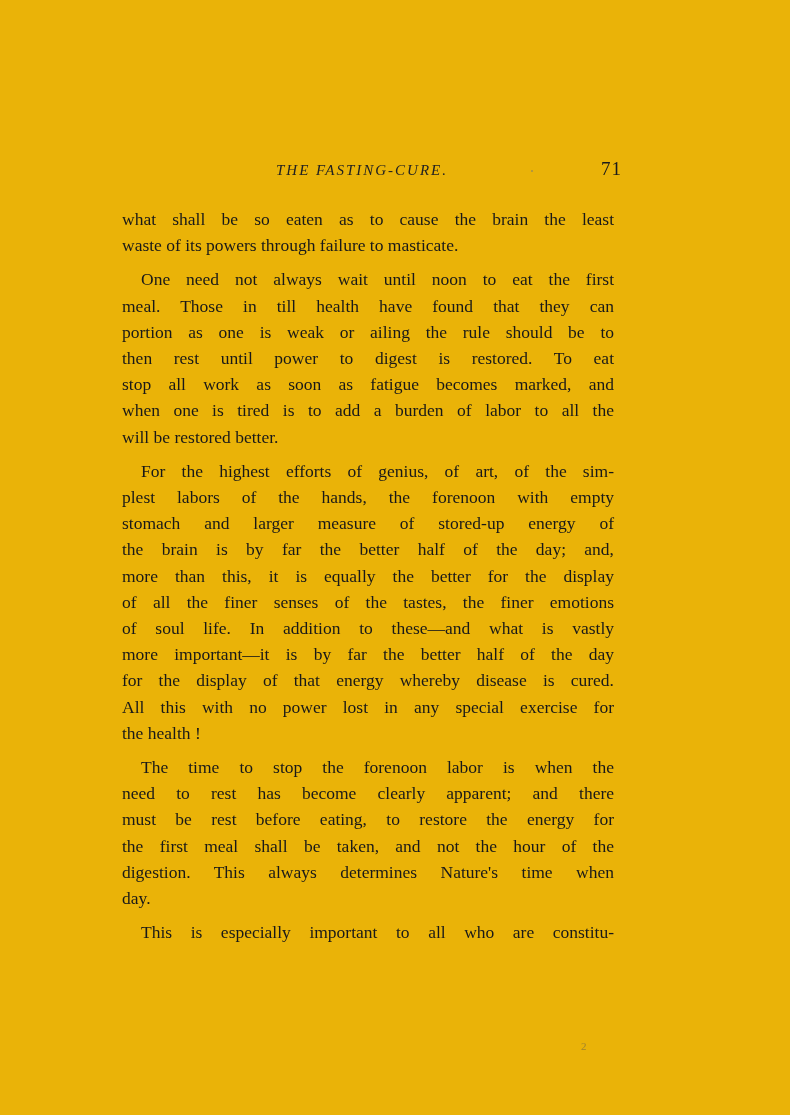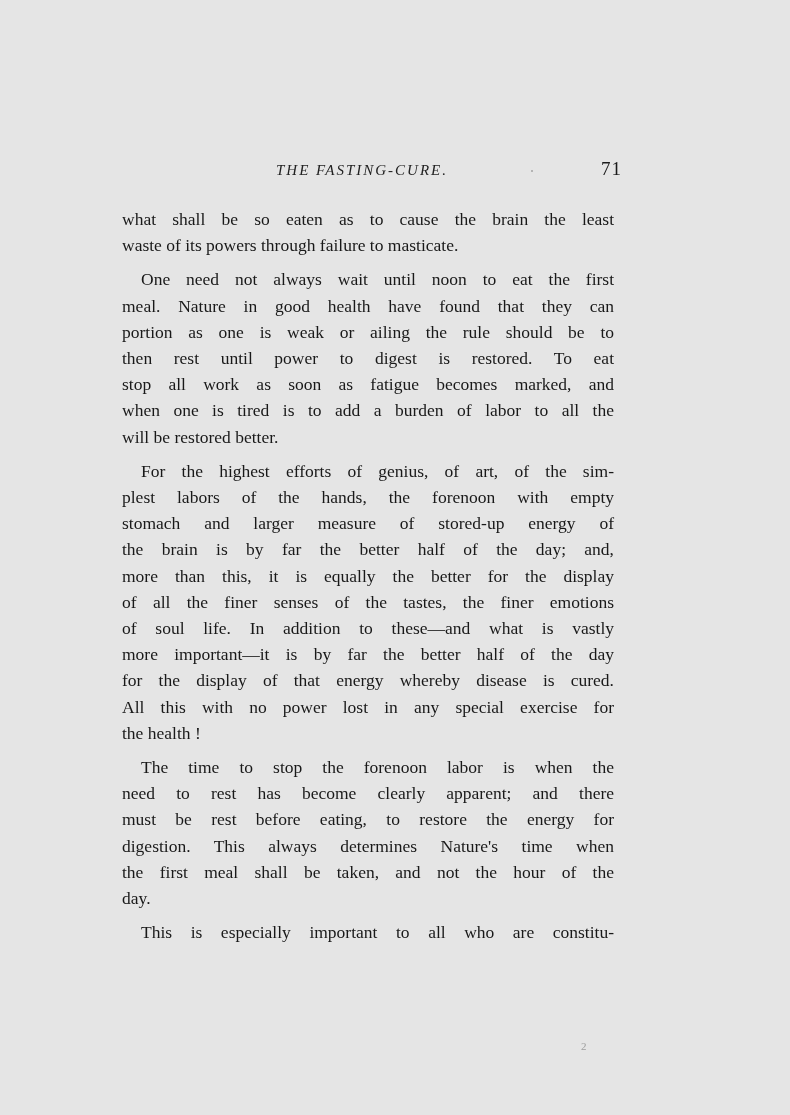--- a/index.html
+++ b/index.html
@@ -7,21 +7,21 @@
   body {
     width: 790px;
     height: 1115px;
     background: #ffffff;
     overflow: hidden;
   }
   .page {
     position: relative;
     width: 790px;
     height: 1115px;
-    background: #e5e5e5;
+    background: #eab308;
     font-family: "Liberation Serif", "DejaVu Serif", serif;
     color: #1b1b1b;
   }
   .content {
     position: absolute;
     left: 114px;
     top: 162px;
     width: 508px;
   }
   .header {
@@ -94,21 +94,21 @@
       <span class="title">THE FASTING-CURE.</span>
       <span class="page-number">71</span>
     </div>
     <div class="body">
         <div class="paragraph">
           <div class="line">what shall be so eaten as to cause the brain the least</div>
           <div class="line last">waste of its powers through failure to masticate.</div>
         </div>
         <div class="paragraph">
           <div class="line indent">One need not always wait until noon to eat the first</div>
-          <div class="line">meal.  Nature in good health have found that they can</div>
+          <div class="line">meal.  Those in till health have found that they can</div>
           <div class="line">portion as one is weak or ailing the rule should be to</div>
           <div class="line">then rest until power to digest is restored.  To eat</div>
           <div class="line">stop all work as soon as fatigue becomes marked, and</div>
           <div class="line">when one is tired is to add a burden of labor to all the</div>
           <div class="line last">will be restored better.</div>
         </div>
         <div class="paragraph">
           <div class="line indent">For the highest efforts of genius, of art, of the sim-</div>
           <div class="line">plest labors of the hands, the forenoon with empty</div>
           <div class="line">stomach and larger measure of stored-up energy of</div>
@@ -118,22 +118,22 @@
           <div class="line">of soul life.  In addition to these—and what is vastly</div>
           <div class="line">more important—it is by far the better half of the day</div>
           <div class="line">for the display of that energy whereby disease is cured.</div>
           <div class="line">All this with no power lost in any special exercise for</div>
           <div class="line last">the health !</div>
         </div>
         <div class="paragraph">
           <div class="line indent">The time to stop the forenoon labor is when the</div>
           <div class="line">need to rest has become clearly apparent; and there</div>
           <div class="line">must be rest before eating, to restore the energy for</div>
+          <div class="line">the first meal shall be taken, and not the hour of the</div>
           <div class="line">digestion.   This always determines Nature's time when</div>
-          <div class="line">the first meal shall be taken, and not the hour of the</div>
           <div class="line last">day.</div>
         </div>
         <div class="paragraph">
           <div class="line indent">This is especially important to all who are constitu-</div>
         </div>
       </div>
   </div>
   <div class="header-speck"></div>
   <div class="footer-mark">2</div>
 </div>

